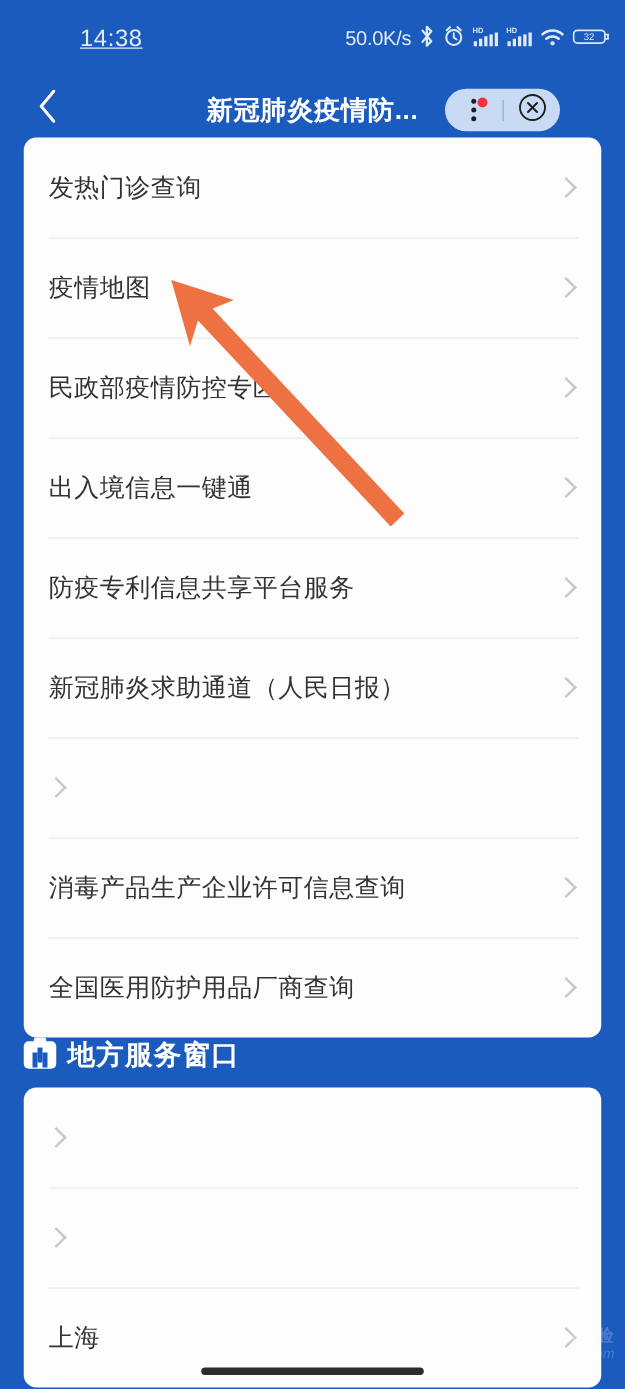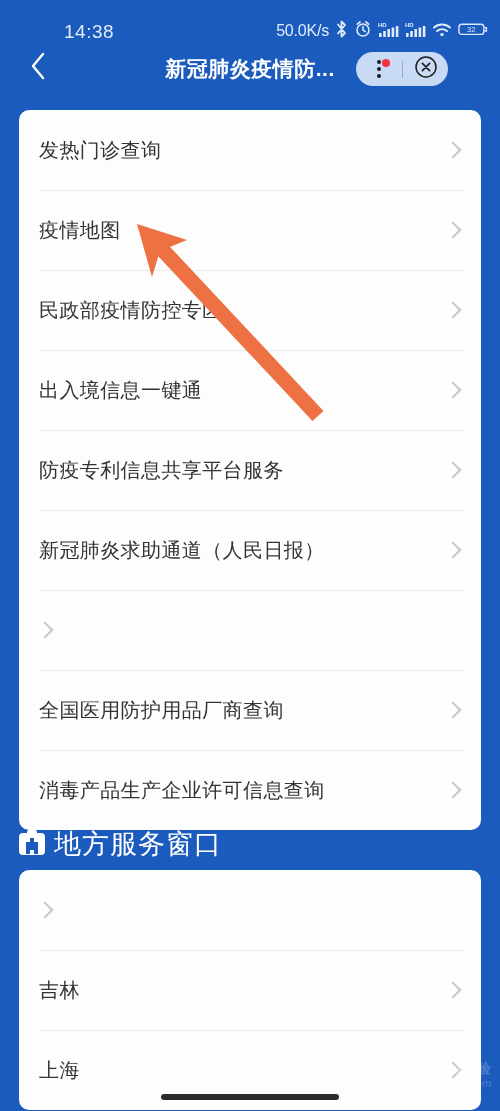--- a/index.html
+++ b/index.html
@@ -33,41 +33,42 @@
     box-sizing: border-box;
     padding: 0 14px 0 0;
   }
   #status-time {
     position: absolute;
     left: 64px; top: 21px;
     font-size: 19px;
     letter-spacing: .5px;
     color: #e3ecfa;
     font-weight: 400;
+    text-decoration: underline;
   }
   #status-right {
     position: absolute;
     right: 12px; top: 20px;
     display: flex;
     align-items: center;
     gap: 6px;
     color: #e0eafb;
   }
   #net-speed {
     font-size: 16px;
     letter-spacing: -.2px;
     color: #e0eafb;
     white-space: nowrap;
   }
   .sb-icon { display: block; }
 
   
   #navbar {
     position: absolute;
-    left: 0; top: 45px;
+    left: 0; top: 64px;
     width: 460px; height: 47px;
   }
   #back-btn {
     position: absolute;
     left: 20px; top: 5px;
     width: 36px; height: 36px;
     display: flex; align-items: center; justify-content: center;
   }
   #nav-title {
     position: absolute;
@@ -189,22 +190,22 @@
   }
   #kit-icon::after {
     content: "";
     position: absolute;
     left: 11px; top: 5px;
     width: 4px; height: 12px;
     background: #1b5bbd;
     box-shadow: -4px 4px 0 0 #1b5bbd, 4px 4px 0 0 #1b5bbd;
   }
   #section-local-label {
-    font-size: 27px;
-    font-weight: normal;
+    font-size: 22px;
+    font-weight: bold;
     color: #ffffff;
     letter-spacing: 1px;
   }
 
   
   #annot-arrow {
     position: absolute;
     left: 0; top: 0;
     width: 500px; height: 1111px;
     pointer-events: none;
@@ -373,44 +374,43 @@
     <div class="list-row">
       <span class="row-label">新冠肺炎求助通道（人民日报）</span>
       <span class="chev"></span>
     </div>
 
     <div class="list-row">
       <span class="chev"></span>
     </div>
 
     <div class="list-row">
+      <span class="row-label">消毒产品生产企业许可信息查询</span>
+      <span class="chev"></span>
+    </div>
+
+    <div class="list-row">
       <span class="row-label">全国医用防护用品厂商查询</span>
-      <span class="chev"></span>
-    </div>
-
-    <div class="list-row">
-      <span class="row-label">消毒产品生产企业许可信息查询</span>
       <span class="chev"></span>
     </div>
 
   </div>
 
   <div id="section-local">
     <span id="kit-icon"></span>
     <span id="section-local-label">地方服务窗口</span>
   </div>
 
   <div class="card" id="card-local">
 
     <div class="list-row">
       <span class="chev"></span>
     </div>
 
     <div class="list-row">
-      <span class="row-label">吉林</span>
       <span class="chev"></span>
     </div>
 
     <div class="list-row">
       <span class="row-label">上海</span>
       <span class="chev"></span>
     </div>
 
   </div>
 

